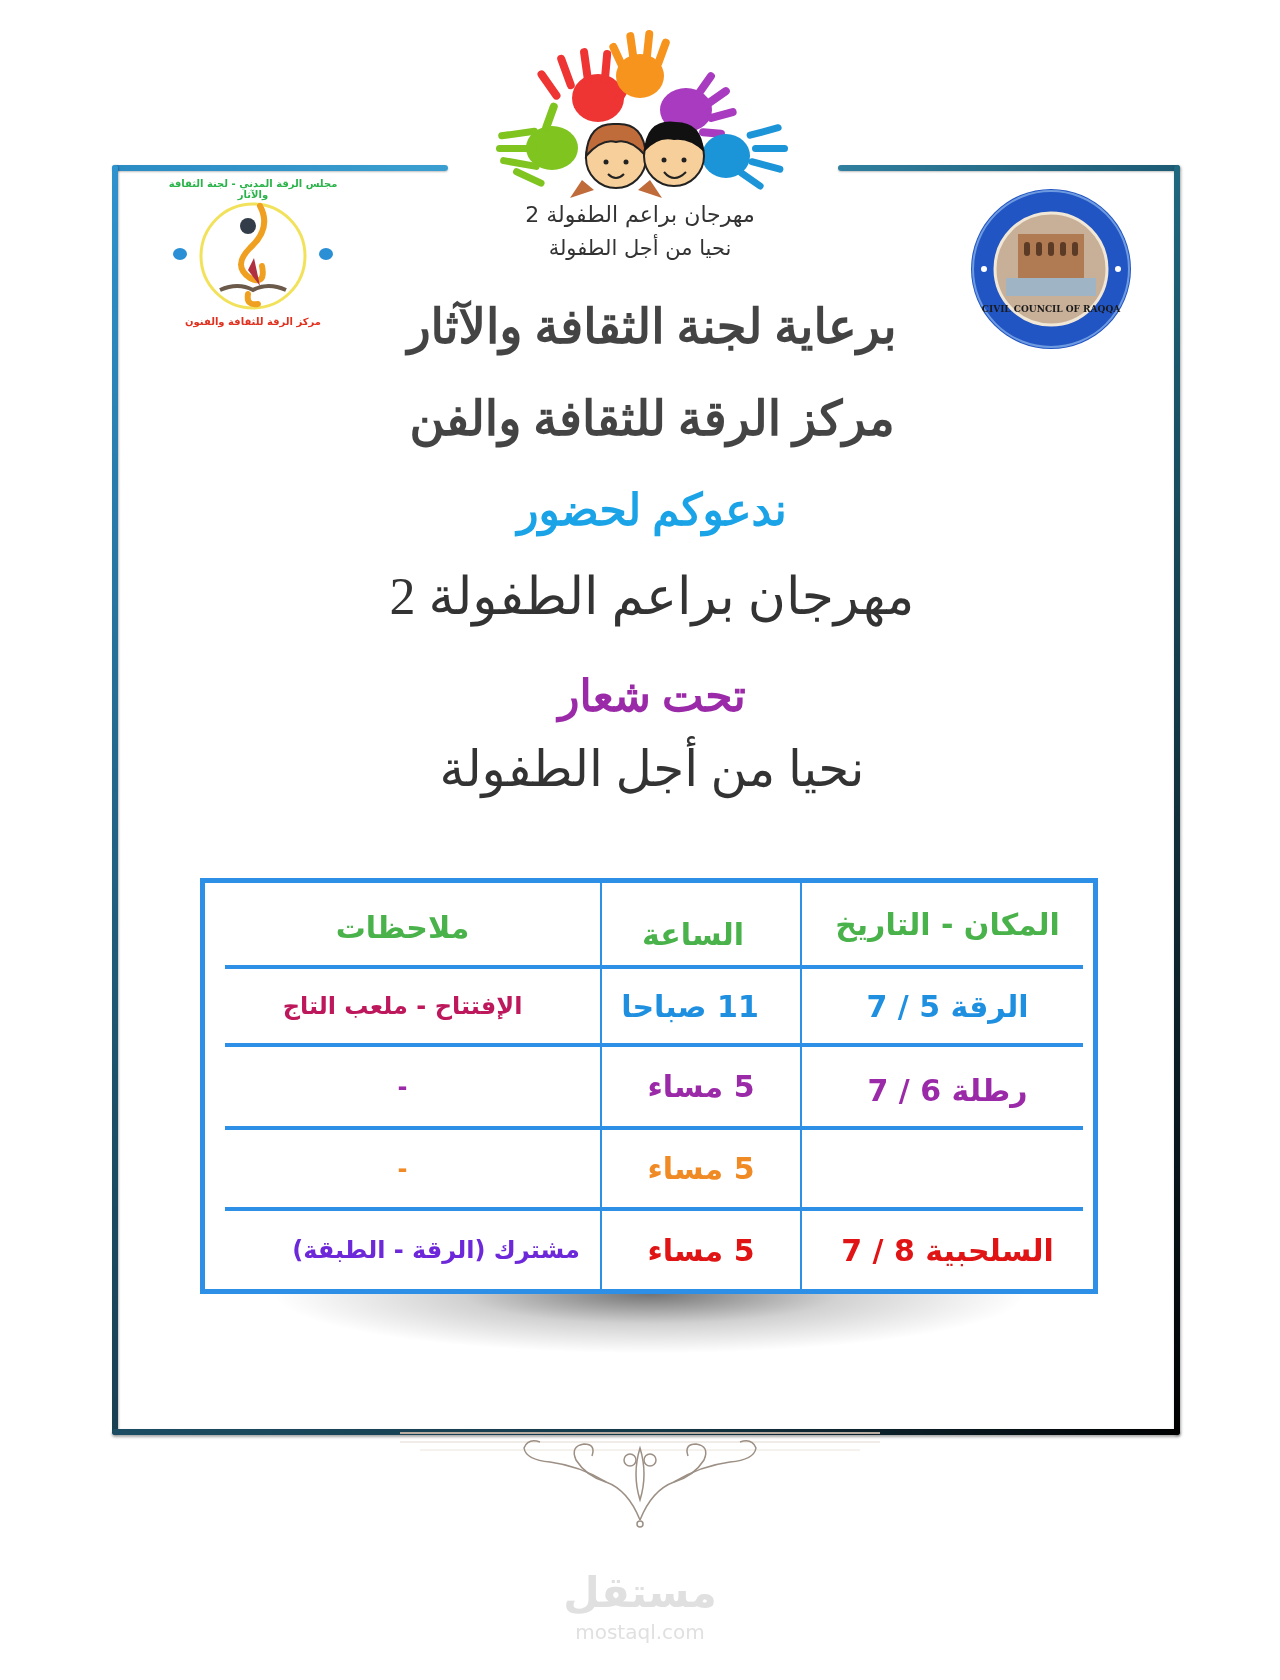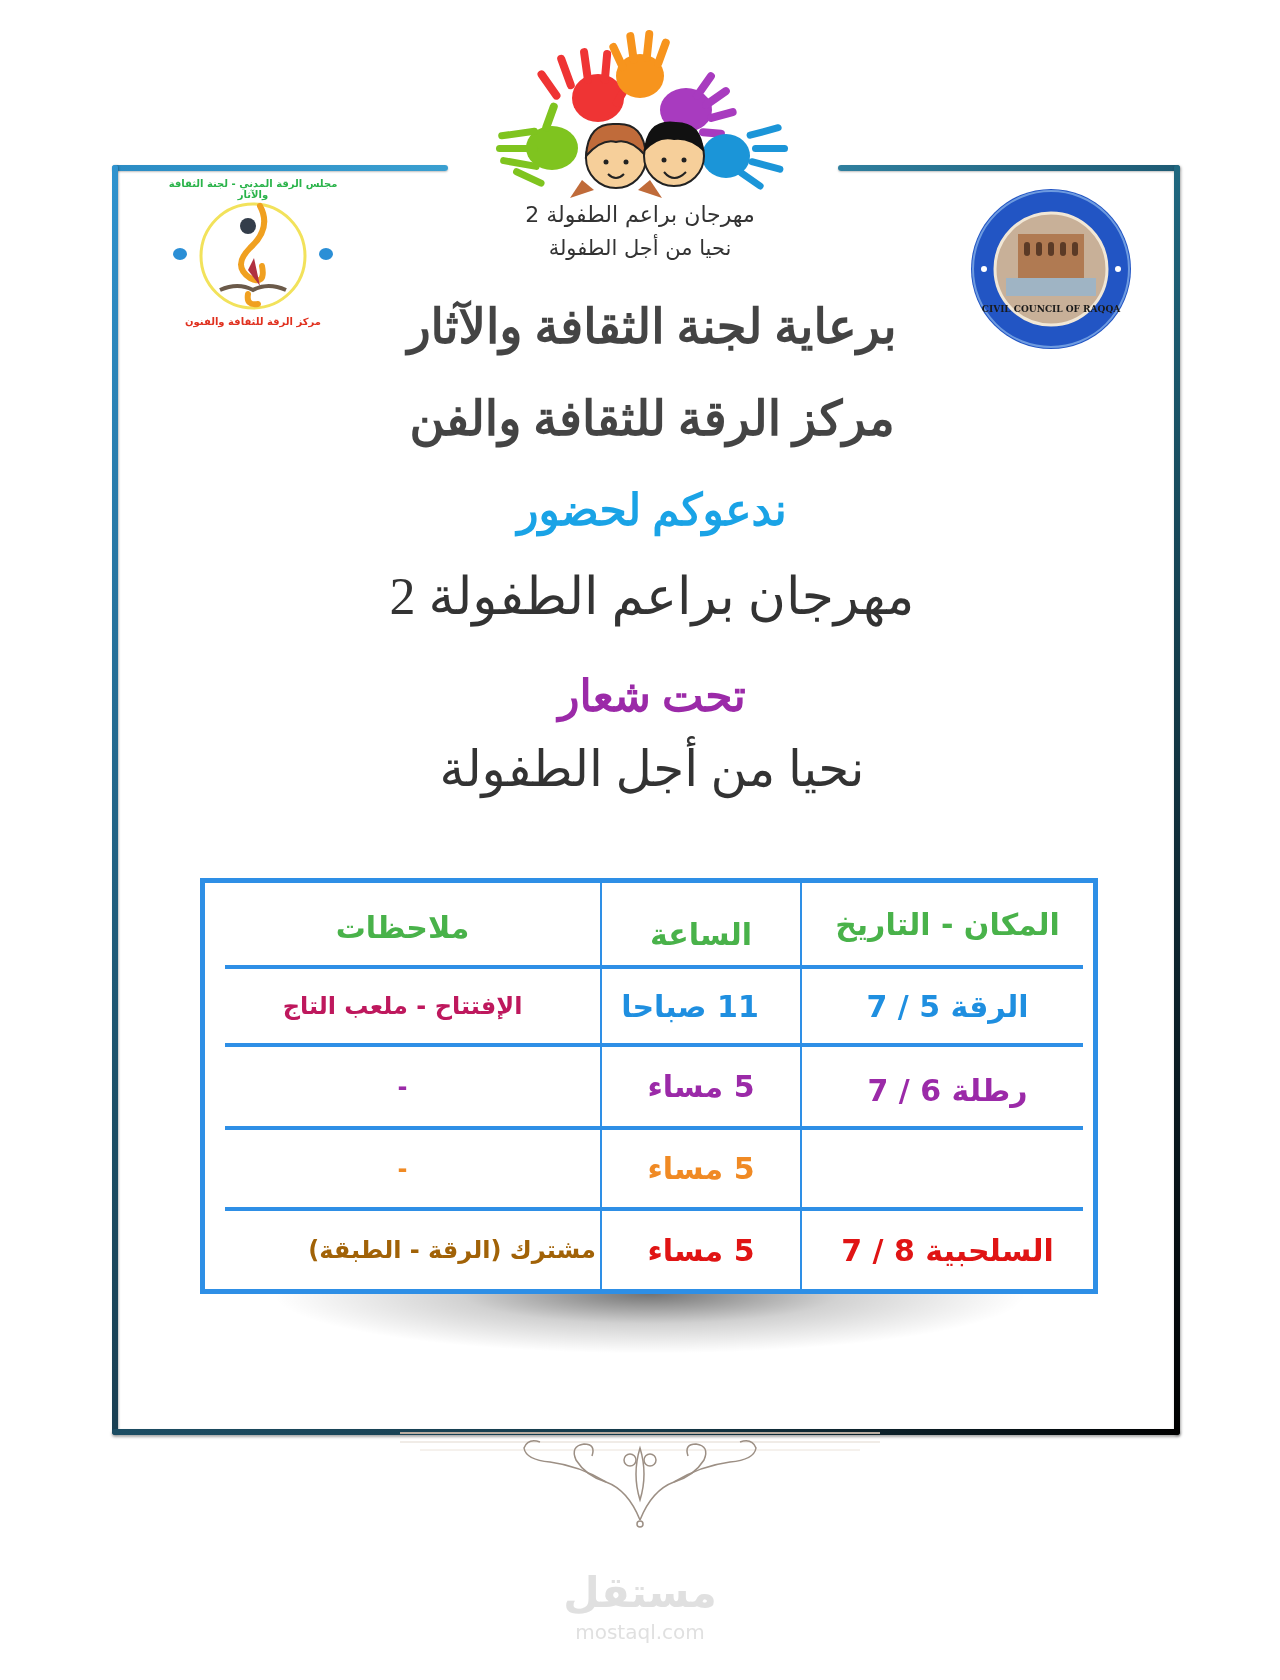--- a/index.html
+++ b/index.html
@@ -193,37 +193,37 @@
 <div class="tbl-shadow"></div>
 <div class="tbl">
   <div class="vline" style="left:395px"></div>
   <div class="vline" style="left:595px"></div>
   <div class="hline" style="top:82px"></div>
   <div class="hline" style="top:160px"></div>
   <div class="hline" style="top:243px"></div>
   <div class="hline" style="top:324px"></div>
 
   <div class="cell hdr" style="left:597px; top:0; width:291px; height:82px">المكان - التاريخ</div>
-  <div class="cell hdr" style="left:397px; top:0; width:198px; height:102px">الساعة</div>
+  <div class="cell hdr" style="left:389px; top:0; width:198px; height:102px">الساعة</div>
   <div class="cell hdr" style="left:0; top:0; width:395px; height:88px">ملاحظات</div>
 
   <div class="cell body-cell" style="left:597px; top:86px; width:291px; height:74px; color:#1f8fe0">الرقة 5 / 7</div>
   <div class="cell body-cell" style="left:397px; top:86px; width:176px; height:74px; color:#1f8fe0">11 صباحا</div>
   <div class="cell note-cell" style="left:0; top:86px; width:395px; height:74px; color:#be185d">الإفتتاح - ملعب التاج</div>
 
   <div class="cell body-cell" style="left:597px; top:164px; width:291px; height:87px; color:#9b2aa8">رطلة 6 / 7</div>
   <div class="cell body-cell" style="left:397px; top:164px; width:198px; height:79px; color:#9b2aa8">5 مساء</div>
   <div class="cell note-cell" style="left:0; top:164px; width:395px; height:79px; color:#9b2aa8">-</div>
 
   <div class="cell body-cell" style="left:397px; top:247px; width:198px; height:77px; color:#f08a24">5 مساء</div>
   <div class="cell note-cell" style="left:0; top:247px; width:395px; height:77px; color:#f08a24">-</div>
 
   <div class="cell body-cell" style="left:597px; top:328px; width:291px; height:78px; color:#e01414">السلحبية 8 / 7</div>
   <div class="cell body-cell" style="left:397px; top:328px; width:198px; height:78px; color:#e01414">5 مساء</div>
-  <div class="cell note-cell" style="left:16px; top:328px; width:462px; height:78px; color:#a16207">مشترك (الرقة - الطبقة)</div>
+  <div class="cell note-cell" style="left:0; top:328px; width:462px; height:78px; color:#6d28d9">مشترك (الرقة - الطبقة)</div>
 </div>
 
 <div class="ornament">
   <svg width="480" height="100" viewBox="0 0 480 100">
     <line x1="0" y1="3" x2="480" y2="3" stroke="#b9ada1" stroke-width="2"></line>
     <line x1="0" y1="12" x2="480" y2="12" stroke="#e2d9cf" stroke-width="1"></line>
     <line x1="20" y1="20" x2="460" y2="20" stroke="#ece4db" stroke-width="1"></line>
     <g fill="none" stroke="#9c8f84" stroke-width="1.5">
       <path d="M240 90 Q228 60 206 52 Q186 46 176 30 Q170 16 184 14 Q196 14 192 26"></path>
       <path d="M240 90 Q252 60 274 52 Q294 46 304 30 Q310 16 296 14 Q284 14 288 26"></path>

